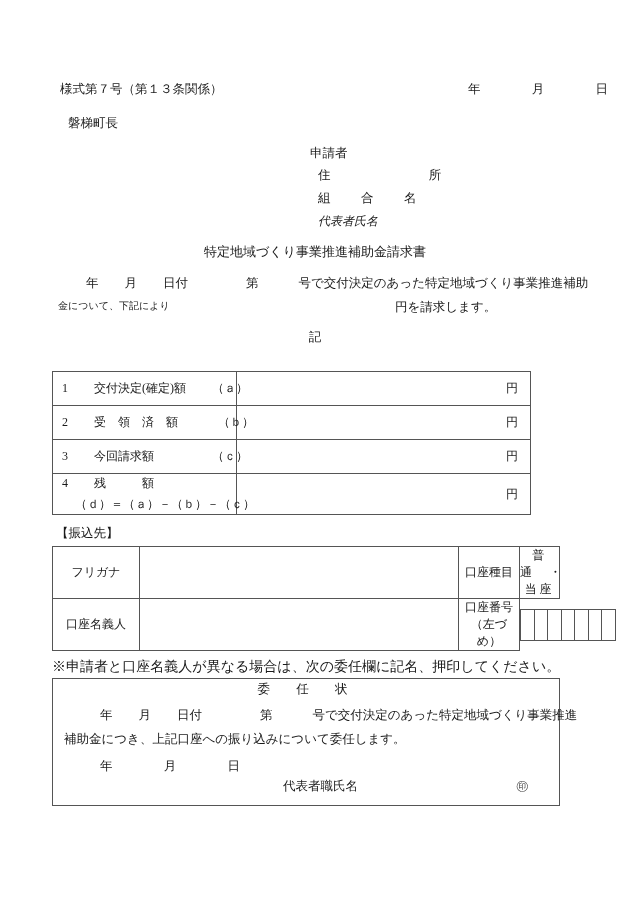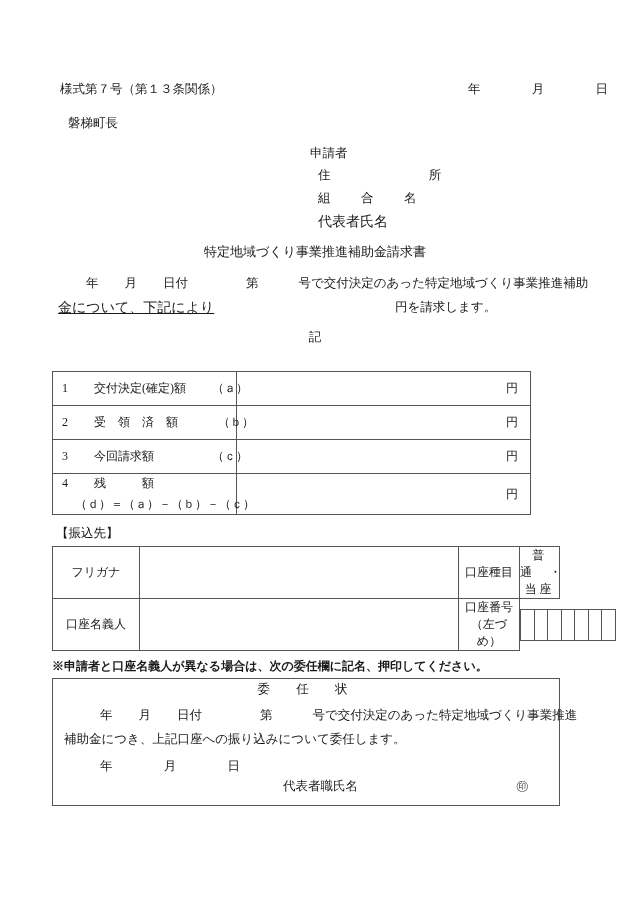--- a/index.html
+++ b/index.html
@@ -29,28 +29,28 @@
 
   
   #form-code      { left: 60px;  top: 63px;  font-size: 12.5px; margin-top: 20px; }
   #date-line      { left: 468px; top: 83px;  font-size: 12.5px; letter-spacing: 1.55em; }
   #addressee      { left: 68px;  top: 117px; font-size: 12.5px; }
 
   
   #applicant-label { left: 310px; top: 147px; font-size: 12.5px; }
   #applicant-address { left: 318px; top: 169px; font-size: 12.5px; letter-spacing: 1.95em; }
   #applicant-union   { left: 318px; top: 192px; font-size: 12.5px; letter-spacing: 0.72em; }
-  #applicant-rep     { left: 318px; top: 215px; font-size: 14px; }
+  #applicant-rep     { left: 318px; top: 215px; font-size: 12px; font-style: italic; }
 
   
   #doc-title { left: 0; top: 243px; width: 630px; text-align: center; font-size: 13px; position: absolute; }
 
   
   #body-line-1 { left: 86px;  top: 277px; font-size: 12.5px; }
-  #body-line-2 { left: 58px;  top: 301px; font-size: 14px; text-decoration: underline; }
+  #body-line-2 { left: 58px;  top: 301px; font-size: 10px; }
   #body-line-2b{ left: 395px; top: 301px; font-size: 12.5px; }
   .gap-s  { display: inline-block; width: 26px; }
   .gap-m  { display: inline-block; width: 40px; }
   .gap-l  { display: inline-block; width: 58px; }
 
   
   #ki-marker { left: 0; top: 329px; width: 630px; text-align: center; font-size: 12.5px; position: absolute; }
 
   
   #amount-table {
@@ -107,21 +107,21 @@
   tr.furigana td { height: 22px; }
   tr.furigana td.bk-label,
   tr.furigana td.bk-name-wide { border-bottom: 1px dashed #777; }
   tr.holder td { height: 30px; }
   .acct-l1 { display: block; }
   .acct-l2 { display: block; }
   td.acct-box { width: 12.5px; border: 1px solid #555; }
   .type-opts { letter-spacing: 0.22em; }
 
   
-  #proxy-note { left: 52px; top: 660px; font-size: 12px; font-weight: bold; }
+  #proxy-note { left: 52px; top: 660px; font-size: 14px; }
 
   
   #delegation-box {
     position: absolute;
     left: 52px;
     top: 678px;
     width: 508px;
     height: 128px;
     border: 1px solid #555;
     box-sizing: border-box;

